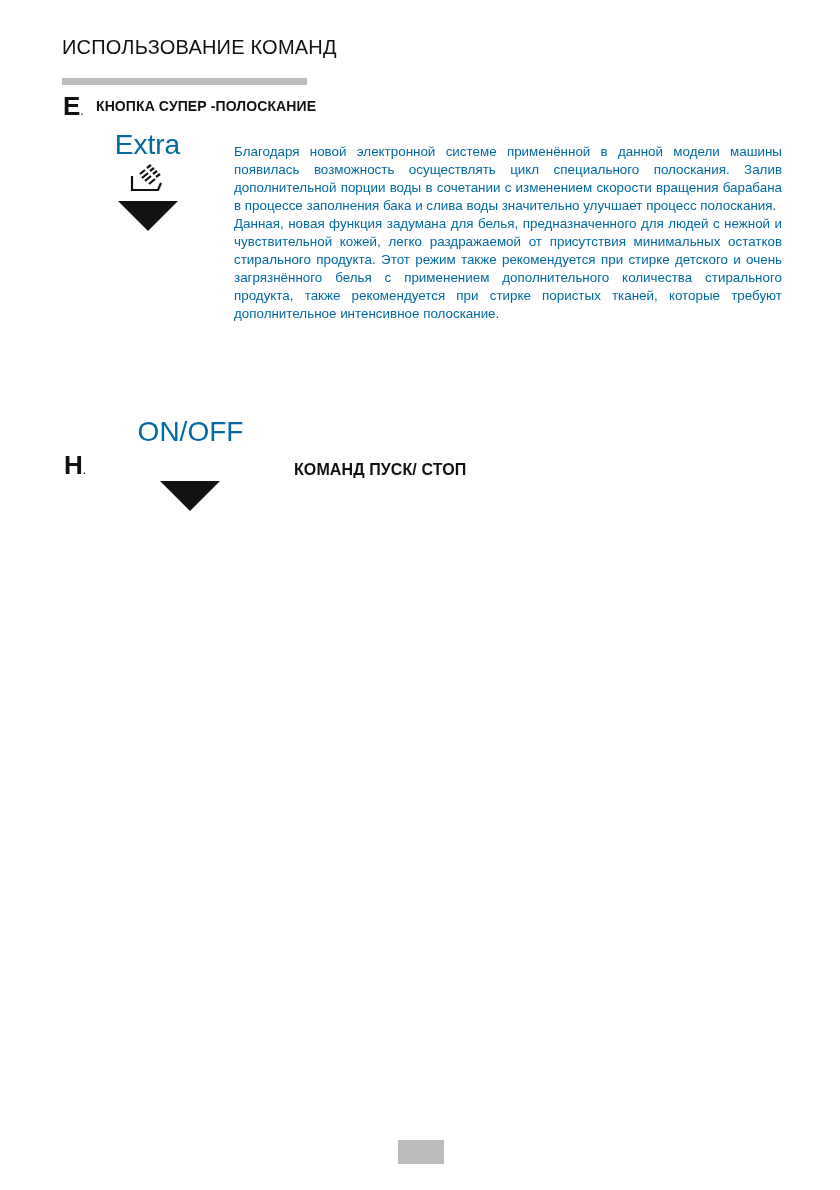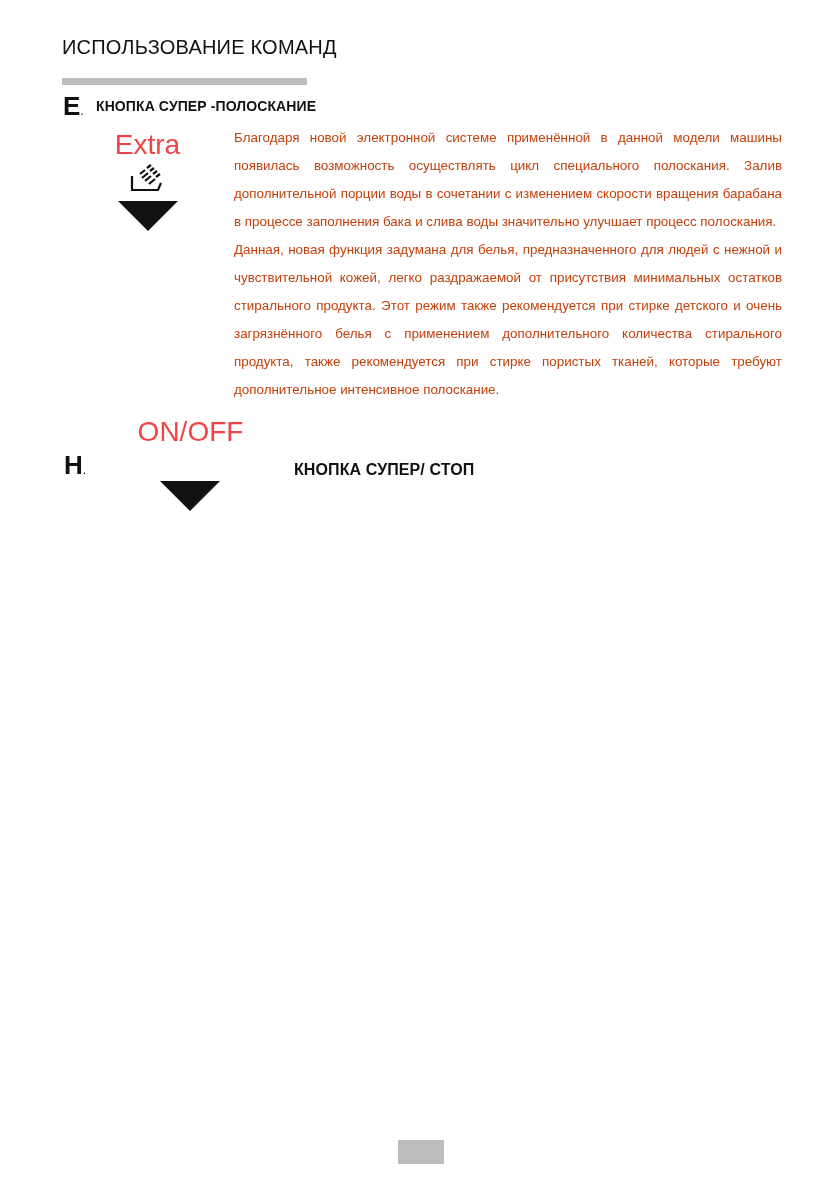--- a/index.html
+++ b/index.html
@@ -16,31 +16,31 @@
       background: #bdbdbd;
     }
     .section-letter {
       position: absolute; font-weight: bold; font-size: 26px; line-height: 1;
     }
     .section-letter .dot { font-size: 12px; font-weight: normal; }
     .section-title {
       position: absolute; font-weight: bold; font-size: 14px; letter-spacing: 0.1px;
     }
     .icon-label {
-      position: absolute; font-size: 28px; color: #ef4444; text-align: center;
+      position: absolute; font-size: 28px; color: #0369a1; text-align: center;
     }
     .triangle {
       position: absolute; width: 0; height: 0;
       border-left: 30px solid transparent; border-right: 30px solid transparent;
       border-top: 30px solid #111;
     }
     .body-text {
       position: absolute; left: 234px; width: 548px;
-      font-size: 13.4px; line-height: 28px; text-align: justify;
-      text-align-last: left; color: #c2410c;
+      font-size: 13.4px; line-height: 18px; text-align: justify;
+      text-align-last: left; color: #0369a1; margin-top: 19px;
     }
     .body-text p { margin: 0; }
     .body-text .para-2 { font-weight: normal; }
     .page-number-box {
       position: absolute; left: 398px; top: 1140px; width: 46px; height: 24px;
       background: #bcbcbc;
     }
   </style>
 </head>
 <body>
@@ -76,15 +76,15 @@
 <div class="body-text" style="top:124px;">
   <p>Благодаря новой электронной системе применённой в данной модели машины появилась возможность осуществлять цикл специального полоскания. Залив дополнительной порции воды в сочетании с изменением скорости вращения барабана в процессе заполнения бака и слива воды значительно улучшает процесс полоскания.</p>
   <p class="para-2">Данная, новая функция задумана для белья, предназначенного для людей с нежной и чувствительной кожей, легко раздражаемой от присутствия минимальных остатков стирального продукта. Этот режим также рекомендуется при стирке детского и очень загрязнённого белья с применением дополнительного количества стирального продукта, также рекомендуется при стирке пористых тканей, которые требуют дополнительное интенсивное полоскание.</p>
 </div>
 
 <div class="section-letter" style="left:64px; top:452px;">
   <span>H</span><span class="dot">.</span>
 </div>
 <div class="icon-label" style="left:128px; top:416px; width:125px;">ON/OFF</div>
 <div class="triangle" style="left:160px; top:481px;"></div>
-<div class="section-title" style="left:294px; top:461px; font-size:16px;">КНОПКА  СУПЕР/ СТОП</div>
+<div class="section-title" style="left:294px; top:461px; font-size:16px;">КОМАНД  ПУСК/ СТОП</div>
 
 <div class="page-number-box"></div>
 
 </body></html>

